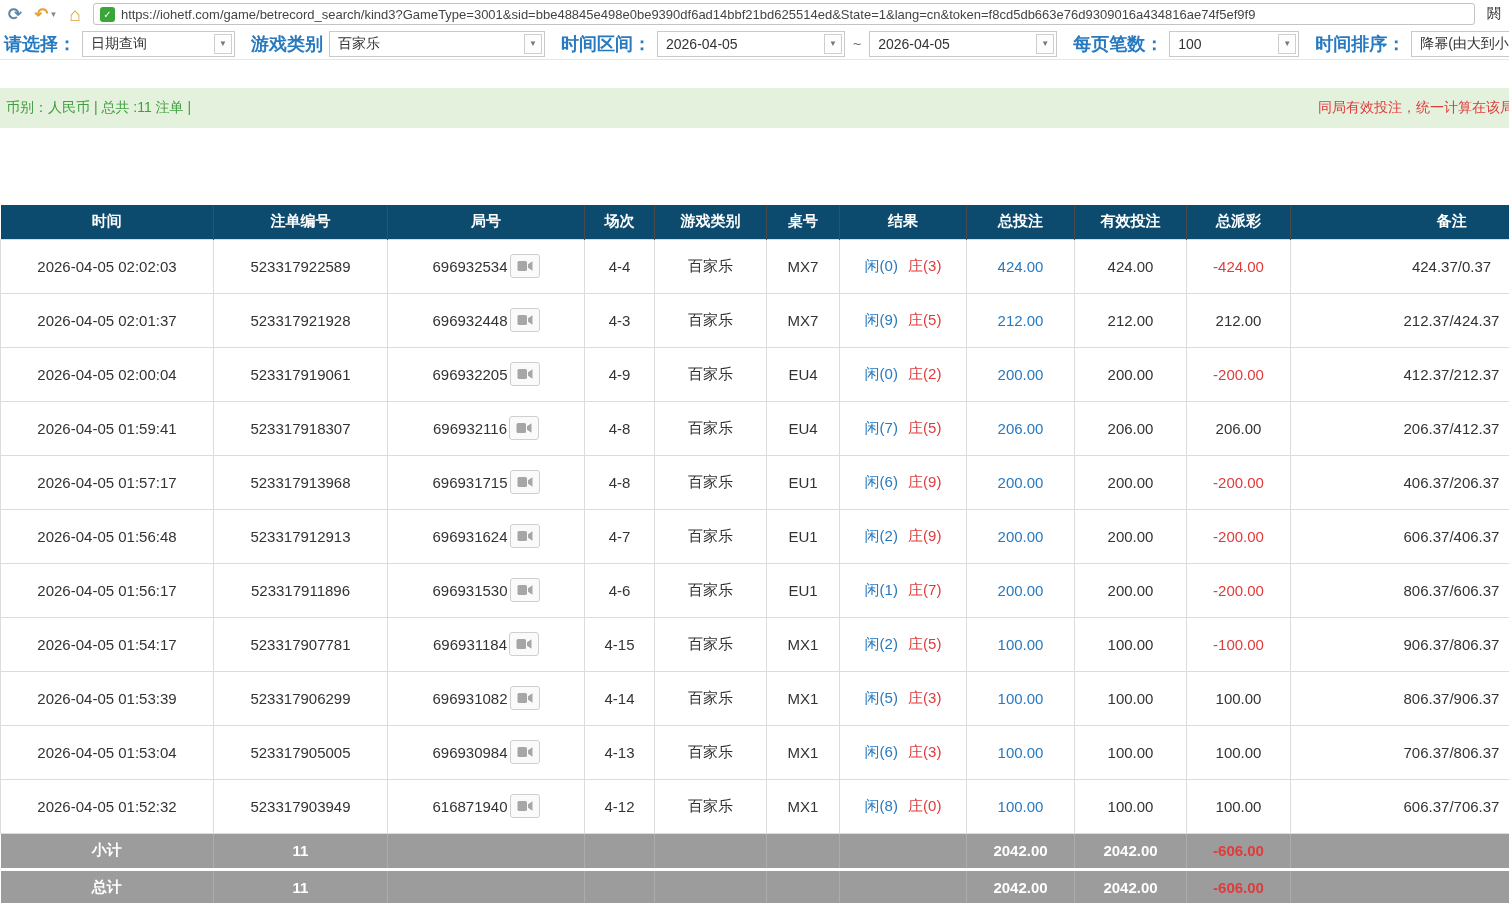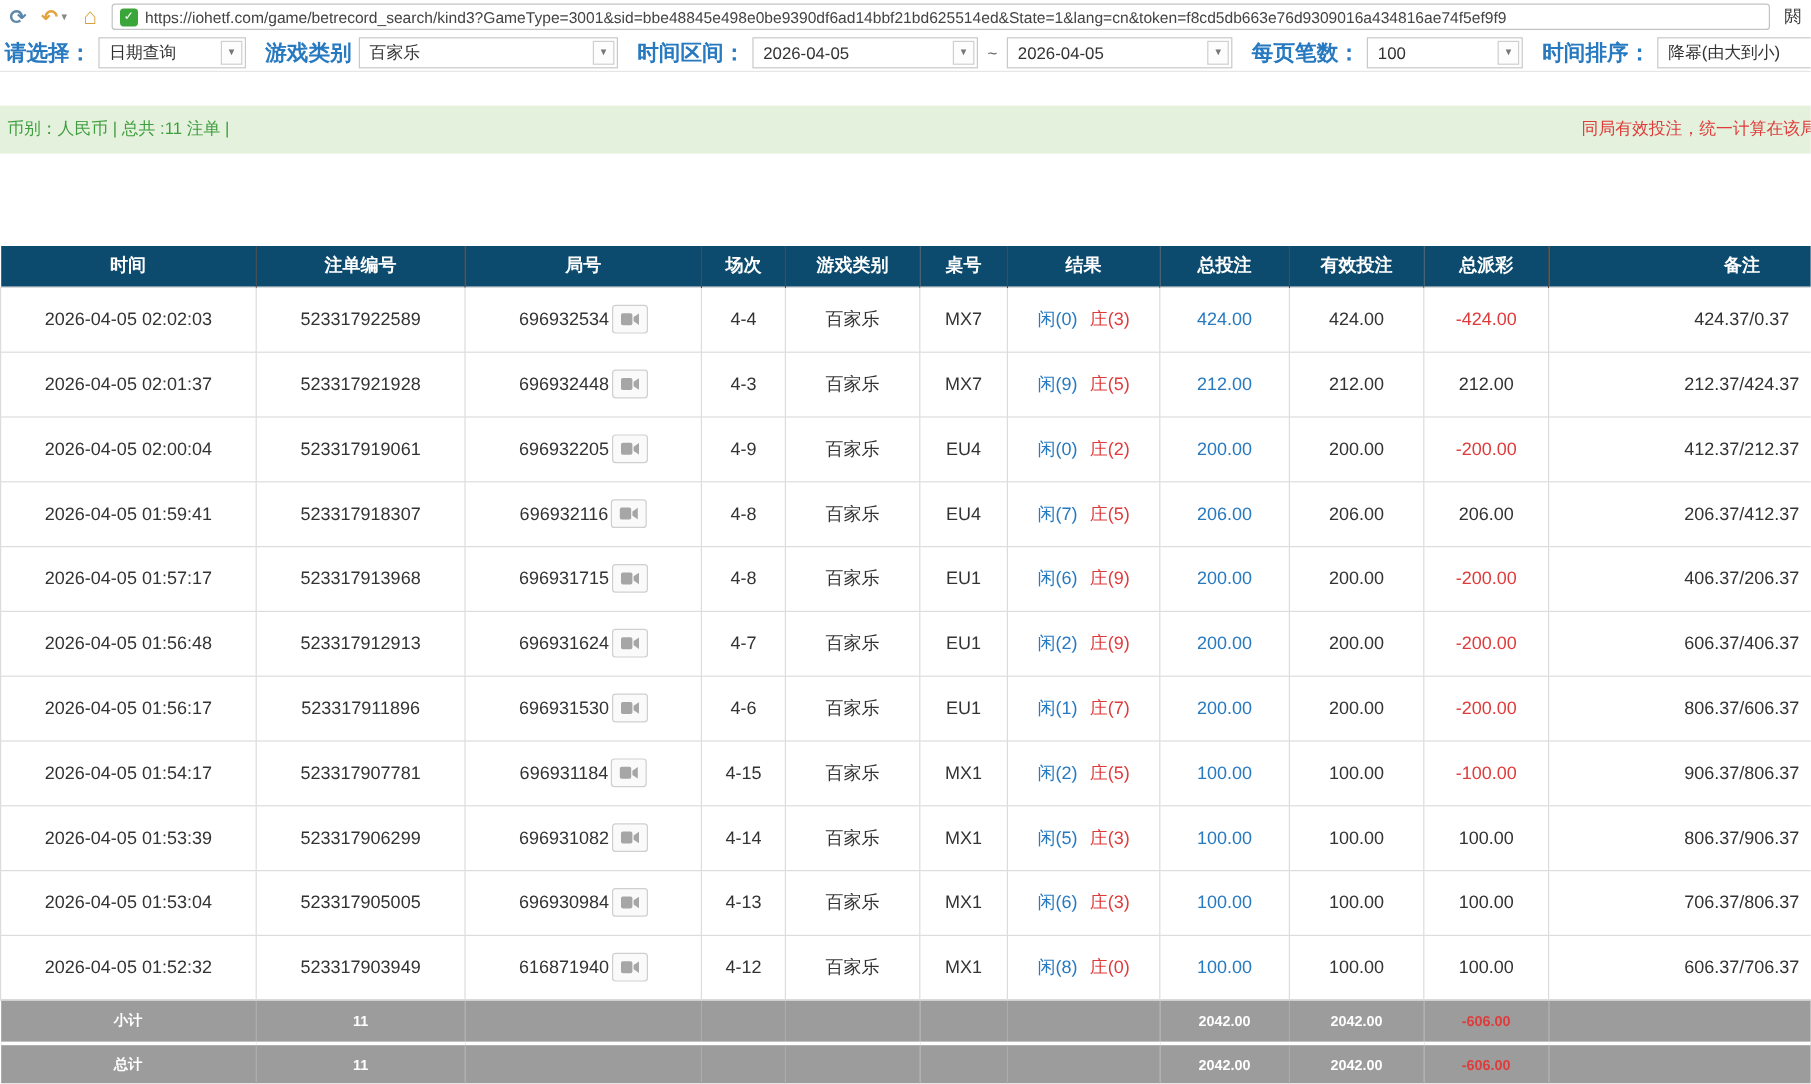--- a/index.html
+++ b/index.html
@@ -23,21 +23,21 @@
   .url-suffix { font-size:14px; color:#333; white-space:nowrap; }
 
   
   .filter-bar { height:32px; display:flex; align-items:center; padding:0 4px; border-bottom:1px solid #e6e6e6; }
   .filter-label { color:#2779c0; font-size:18px; font-weight:bold; white-space:nowrap; margin-right:6px; }
   .ml { margin-left:16px; }
   .dropdown { display:flex; align-items:center; height:26px; border:1px solid #c9c9c9; background:#fff; flex:none; }
   .dropdown .val { flex:1; padding:0 8px; font-size:14px; color:#333; white-space:nowrap; overflow:hidden; }
   .arrow-box { width:18px; height:20px; margin:2px; border:1px solid #cfcfcf; background:#fdfdfd; color:#777;
                font-size:8px; display:flex; align-items:center; justify-content:center; cursor:pointer; flex:none; }
-  .w-query { width:123px; } .w-game { width:216px; } .w-date { width:188px; }
+  .w-query { width:153px; } .w-game { width:216px; } .w-date { width:188px; }
   .w-size { width:130px; } .w-sort { width:196px; }
   .tilde { color:#666; font-size:14px; margin:0 8px; }
 
   
   .summary-bar { position:relative; width:1612px; height:40px; background:#e4f1dc; margin-top:28px; }
   .summary-left { position:absolute; left:6px; top:50%; transform:translateY(-50%);
                   color:#3f9e3f; font-size:14px; white-space:nowrap; }
   .summary-right { position:absolute; left:1318px; top:50%; transform:translateY(-50%);
                    color:#e03b3b; font-size:14px; white-space:nowrap; }
 
@@ -51,21 +51,21 @@
   td.note { padding-right:0; }
   td.total-bet { color:#2779c0; cursor:pointer; }
   td.payout.neg { color:#e03b3b; }
   .player { color:#2779c0; }
   .banker { color:#e03b3b; margin-left:6px; }
   .round-inner { display:inline-flex; align-items:center; gap:2px; }
   .video-icon { width:30px; height:24px; border:1px solid #cfcfcf; border-radius:3px; background:#fafafa;
                 display:inline-flex; align-items:center; justify-content:center; cursor:pointer; }
 
   tfoot td { background:#9c9c9c; color:#fff; font-weight:bold; height:36px; text-align:center;
-             border-right:1px solid #acacac; font-size:12px; }
+             border-right:1px solid #acacac; font-size:15px; }
   tfoot td:last-child { border-right:none; }
   tr.subtotal-row td { border-bottom:3px solid #fff; }
   tfoot td.neg { color:#e03b3b; }
 </style>
 </head>
 <body>
 
 <div class="viewport">
 
   <div class="browser-bar">

